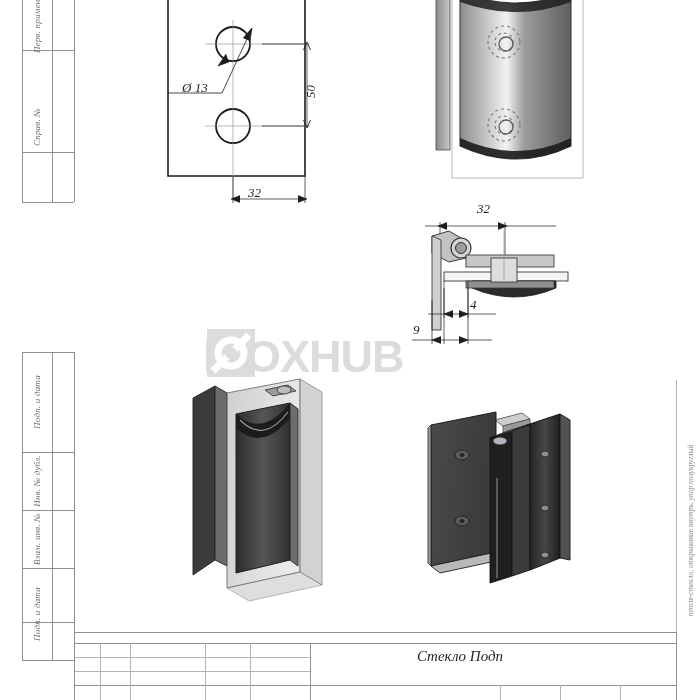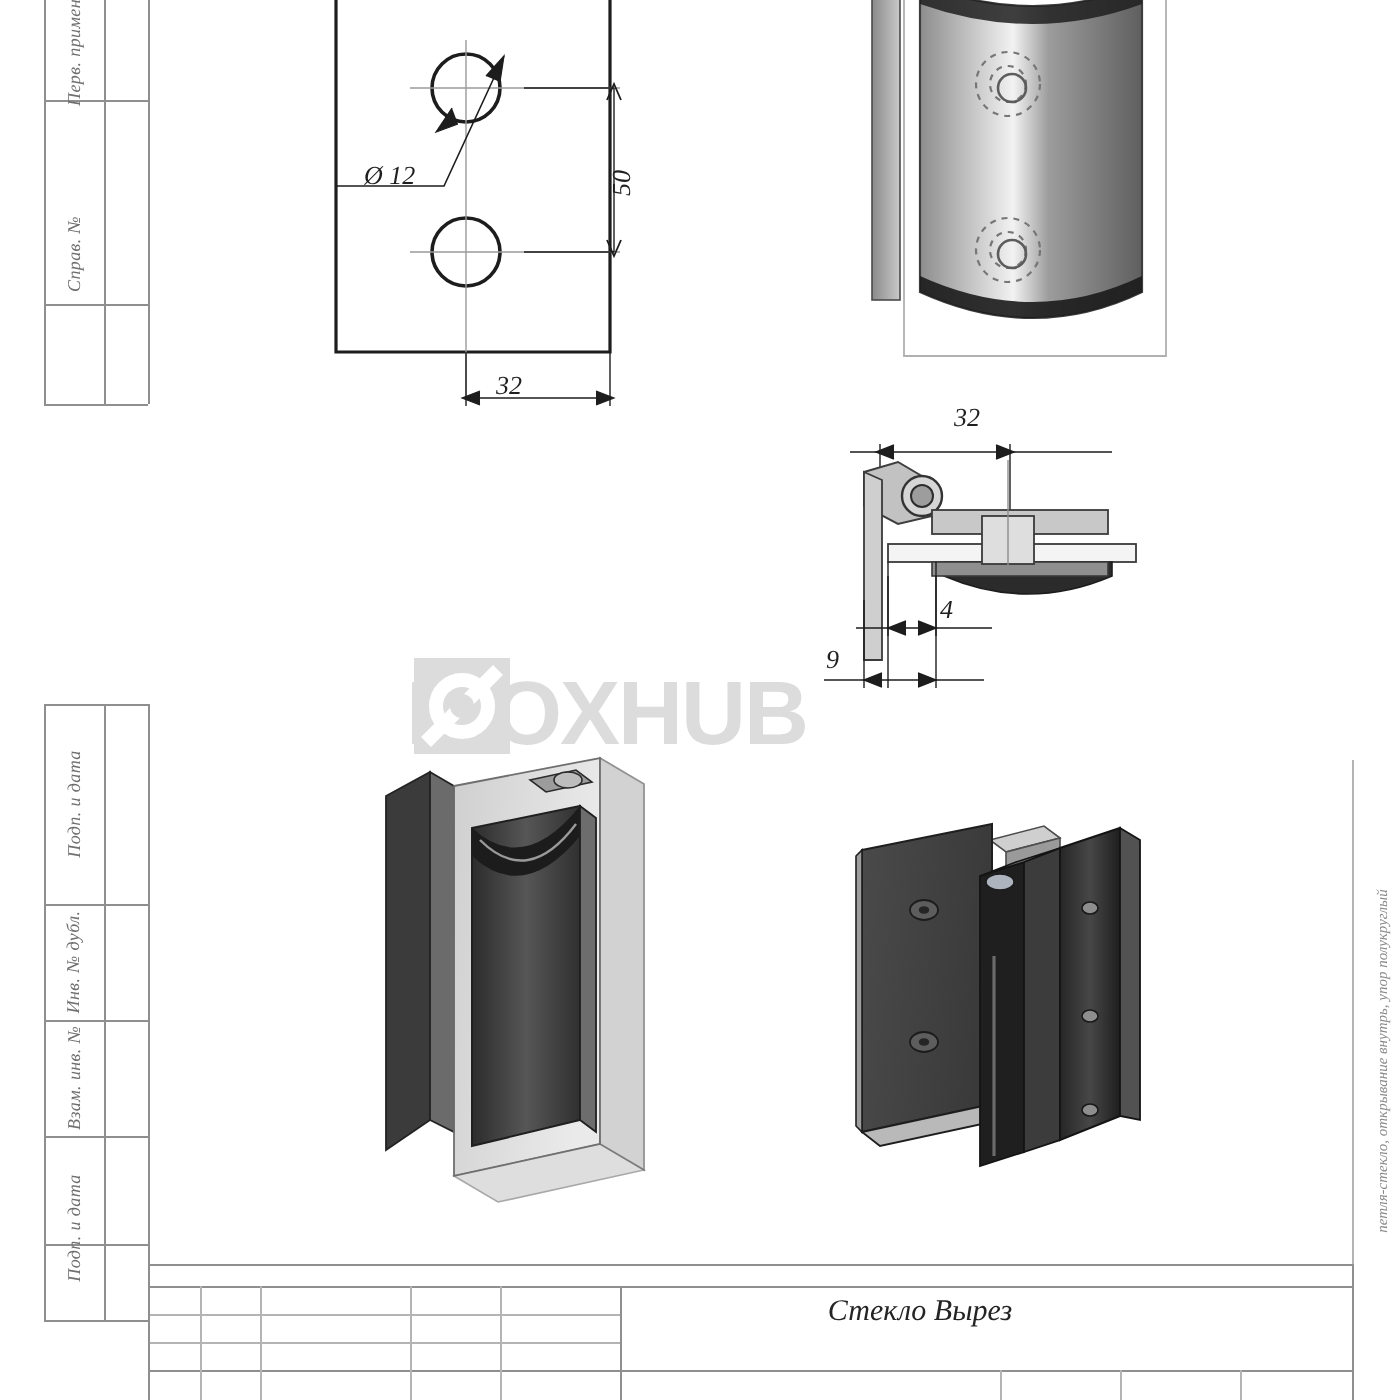--- a/index.html
+++ b/index.html
@@ -103,21 +103,21 @@
   <div class="ln v" style="left:100px;top:643px;height:57px;"></div>
   <div class="ln v" style="left:130px;top:643px;height:57px;"></div>
   <div class="ln v" style="left:205px;top:643px;height:57px;"></div>
   <div class="ln v" style="left:250px;top:643px;height:57px;"></div>
   <div class="ln v dark" style="left:310px;top:643px;height:57px;"></div>
   <div class="ln v dark" style="left:676px;top:632px;height:68px;"></div>
   <div class="ln v" style="left:500px;top:685px;height:15px;"></div>
   <div class="ln v" style="left:560px;top:685px;height:15px;"></div>
   <div class="ln v" style="left:620px;top:685px;height:15px;"></div>
 
-  <div class="tb-title">Стекло Вырез</div>
+  <div class="tb-title">Стекло Подп</div>
 
   <div id="wm">
     <svg width="56" height="56" viewBox="0 0 56 56">
       <path d="M4 4 H52 V52 H4 Z" fill="#dcdcdc"></path>
       <path d="M10 46 L46 10" stroke="#ffffff" stroke-width="7" fill="none"></path>
       <circle cx="28" cy="28" r="13" fill="none" stroke="#ffffff" stroke-width="7"></circle>
       <circle cx="28" cy="28" r="6" fill="#dcdcdc"></circle>
     </svg>
     <div class="wmtxt">INOXHUB</div>
   </div>
@@ -145,21 +145,21 @@
       <path d="M243 38 L252 28 L250 41" fill="#1d1d1d" stroke-width=".6"></path>
       <path d="M226 54 L218 66 L229 62" fill="#1d1d1d" stroke-width=".6"></path>
 
       <path d="M233 176 V203" stroke-width=".7"></path>
       <path d="M305 176 V203" stroke-width=".7"></path>
       <path d="M233 199 H305" stroke-width=".7"></path>
       <path d="M240 195.5 L231 199 L240 202.5" fill="#1d1d1d" stroke-width=".6"></path>
       <path d="M298 195.5 L307 199 L298 202.5" fill="#1d1d1d" stroke-width=".6"></path>
     </g>
   </svg>
-  <div class="dim" style="left:182px;top:80px;">Ø 12</div>
+  <div class="dim" style="left:182px;top:80px;">Ø 13</div>
   <div class="dim rot" style="left:303px;top:98px;">50</div>
   <div class="dim" style="left:248px;top:185px;">32</div>
 
   <svg width="700" height="700">
     <defs>
       <linearGradient id="gMetal" x1="0" y1="0" x2="1" y2="0">
         <stop offset="0" stop-color="#8d8d8d"></stop>
         <stop offset=".42" stop-color="#f2f2f2"></stop>
         <stop offset=".58" stop-color="#9c9c9c"></stop>
         <stop offset="1" stop-color="#5f5f5f"></stop>

